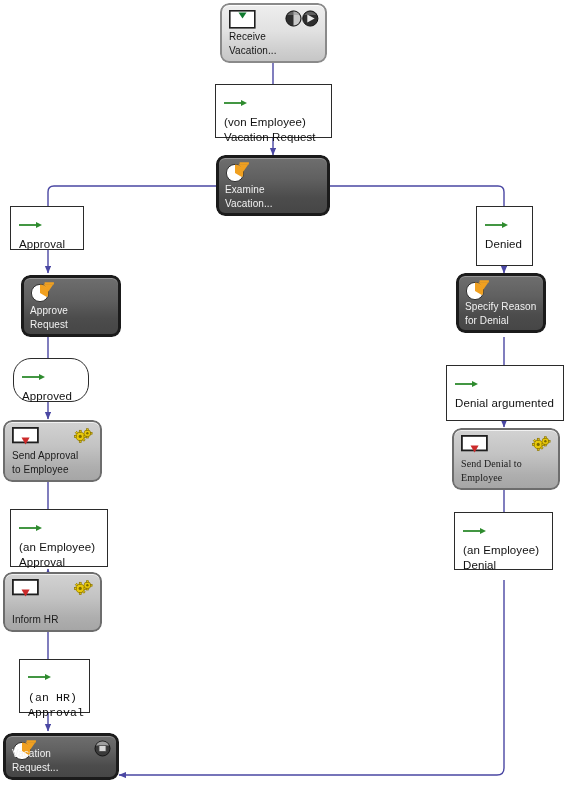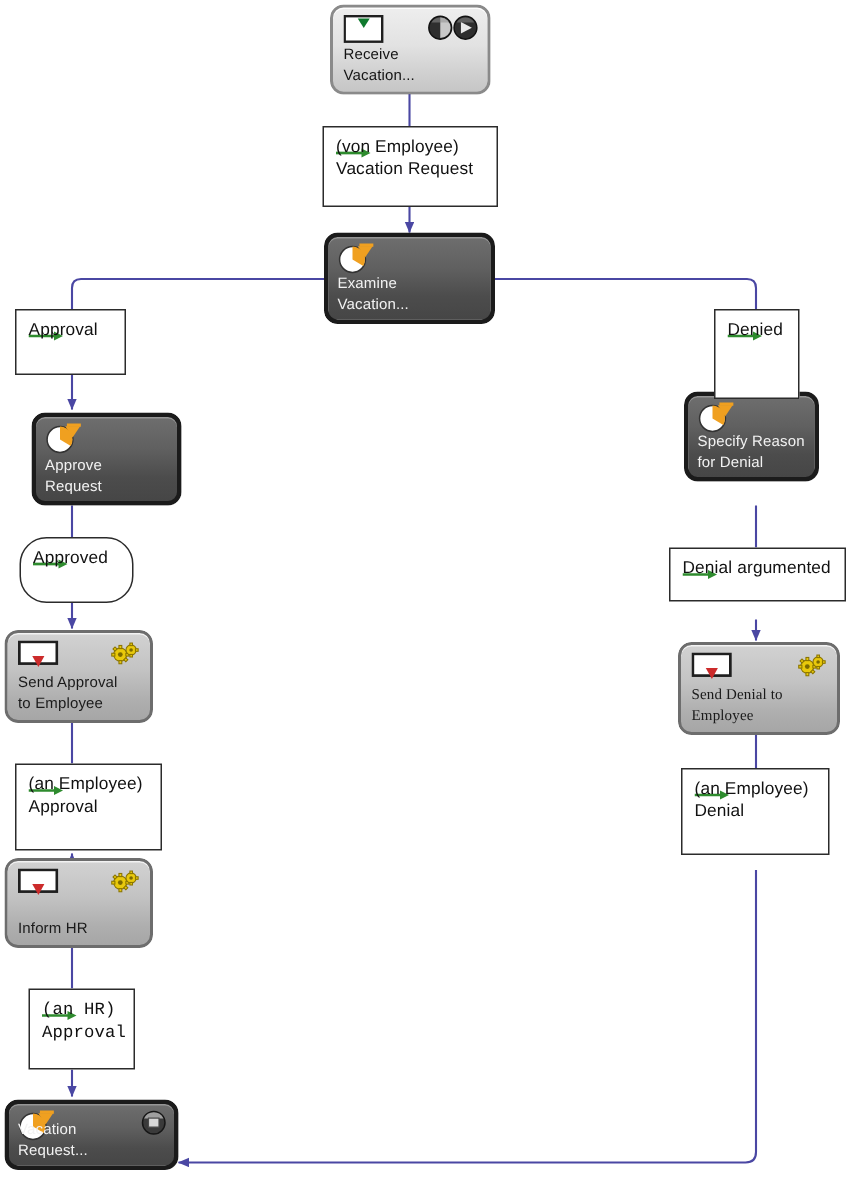--- a/index.html
+++ b/index.html
@@ -105,21 +105,21 @@
   }
   .dbox .arrow-ico {
     position: absolute;
     left: 8px;
     top: 8px;
   }
   .dbox .dlabel {
     position: absolute;
     left: 8px;
     right: 4px;
-    top: 6px;
+    top: 30px;
     font-size: 11.5px;
     line-height: 15px;
     color: #111111;
     white-space: pre-line;
     letter-spacing: 0.1px;
   }
 </style>
 </head>
 <body>
 
@@ -303,21 +303,21 @@
       <svg width="17" height="17" viewBox="0 0 17 17">
         <circle cx="8.5" cy="8.5" r="7.5" fill="#3a3a3a" stroke="#161616" stroke-width="1"></circle>
         <path d="M2,5.6 A7.2,7.2 0 0 1 15,5.6 z" fill="#b9b9b9" opacity="0.8"></path>
         <rect x="5" y="5.4" width="7" height="6" fill="#d8d8d8" stroke="#4a4a4a" stroke-width="0.8"></rect>
       </svg>
     </span>
     <div class="label">Vacation
 Request...</div>
   </div>
 
-  <div class="node dark" style="left:456px; top:261px; width:90px; height:60px;">
+  <div class="node dark" style="left:456px; top:273px; width:90px; height:60px;">
     <div class="body"></div>
     <span class="icon-tl">
       <svg width="25" height="22" viewBox="0 0 25 22">
         <circle cx="10" cy="11" r="8.6" fill="#ffffff" stroke="#333" stroke-width="1"></circle>
         <path d="M10,11 L10,2.4 A8.6,8.6 0 0 1 17.2,15.3 z" fill="#f0a020"></path>
         <path d="M13.5,2.2 L23.4,2.2 L18.4,9.6 z" fill="#f0a020"></path>
         <path d="M14.6,1.4 L23.9,1.4" stroke="#f0a020" stroke-width="2.2"></path>
       </svg>
     </span>
     <div class="label">Specify Reason
@@ -411,21 +411,21 @@
     <span class="arrow-ico">
       <svg width="24" height="8" viewBox="0 0 24 8">
         <path d="M0,4 L18,4" stroke="#2e8b2e" stroke-width="1.8"></path>
         <path d="M17,1 L23,4 L17,7 z" fill="#2e8b2e"></path>
       </svg>
     </span>
     <div class="dlabel">(an  HR)
 Approval</div>
   </div>
 
-  <div class="dbox" style="left:446px; top:365px; width:118px; height:36px;">
+  <div class="dbox" style="left:446px; top:365px; width:118px; height:56px;">
     <span class="arrow-ico">
       <svg width="24" height="8" viewBox="0 0 24 8">
         <path d="M0,4 L18,4" stroke="#2e8b2e" stroke-width="1.8"></path>
         <path d="M17,1 L23,4 L17,7 z" fill="#2e8b2e"></path>
       </svg>
     </span>
     <div class="dlabel">Denial argumented</div>
   </div>
 
   <div class="dbox" style="left:454px; top:512px; width:99px; height:58px;">

